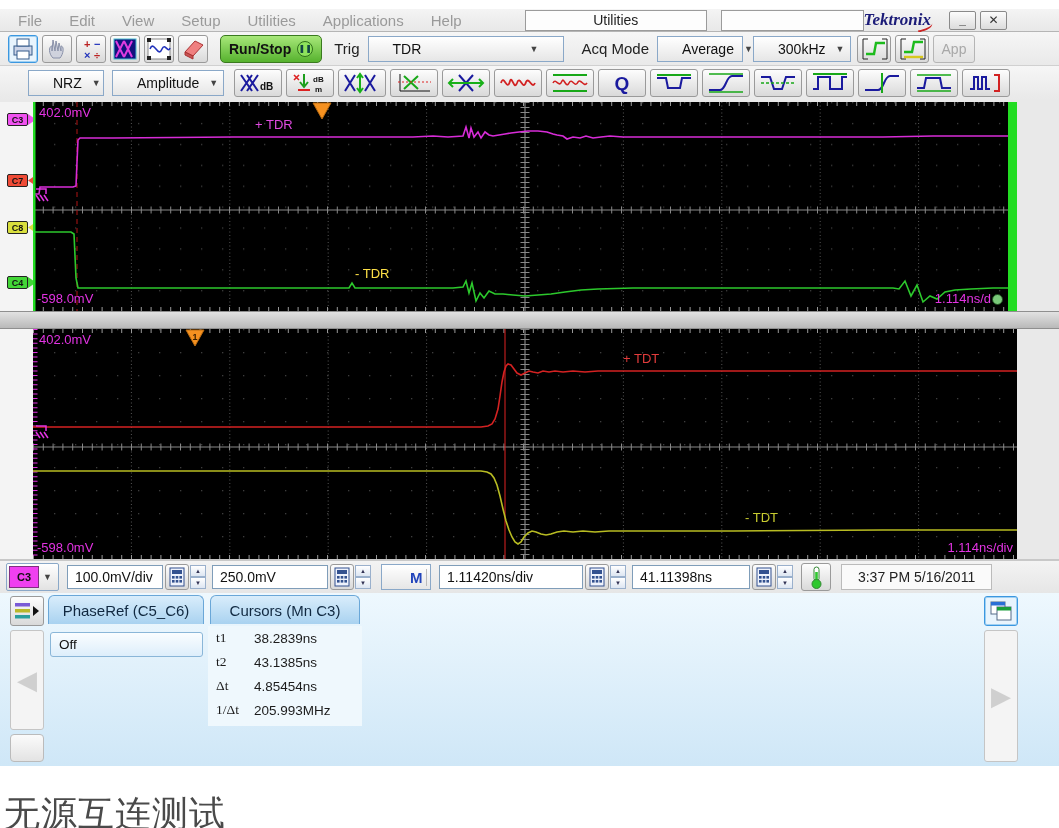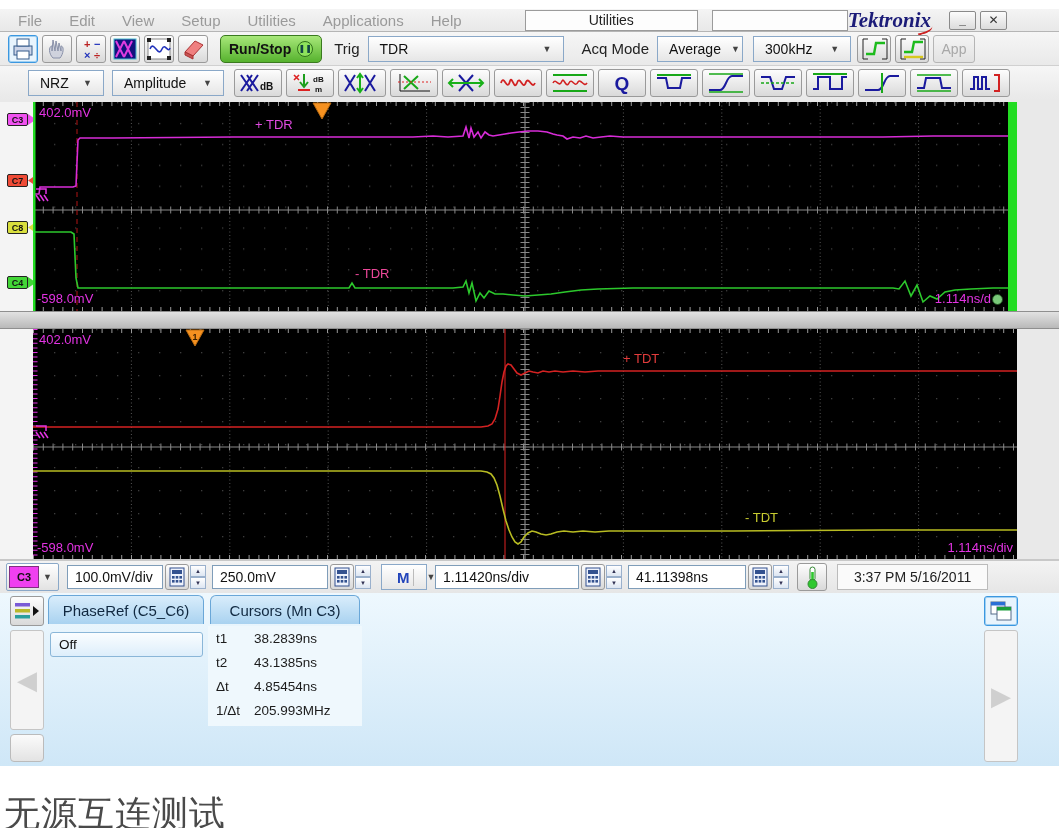--- a/index.html
+++ b/index.html
@@ -8,21 +8,21 @@
   .app { width:1059px; background:#efefef; }
 
   
   .menubar { height:23px; margin-top:9px; background:linear-gradient(#f4f4f4,#e8e8e8);
     border-bottom:1px solid #b5b5b5; display:flex; align-items:center; padding:0 10px 0 18px; }
   .menu-item { color:#9a9a9a; font-size:15px; margin-right:27px; cursor:default; }
   .statusbox { background:#fdfdfd; border:1px solid #9b9b9b; height:21px; width:230px;
     display:flex; align-items:center; justify-content:center; font-size:14px; color:#222; margin-left:36px; }
   .statusbox.empty { width:180px; margin-left:14px; }
   .brand { margin-left:auto; font-family:"Liberation Serif","DejaVu Serif",serif;
-    font-weight:bold; font-style:italic; color:#1b1b78; font-size:21px; position:relative; padding-right:4px;}
+    font-weight:bold; font-style:italic; color:#1b1b78; font-size:17px; position:relative; padding-right:4px;}
   .brand::after { content:""; position:absolute; right:2px; bottom:-1px; width:16px; height:6px;
     border-bottom:2px solid #cc2222; border-radius:0 0 80% 20%; transform:rotate(-12deg); }
   .winbtn { width:27px; height:19px; margin-left:4px; border:1px solid #8a8a8a; border-radius:2px;
     background:linear-gradient(#fcfcfc,#dcdcdc); font-size:12px; font-weight:bold; color:#333;
     display:flex; align-items:center; justify-content:center; }
   .winbtns { margin-right:42px; margin-left:10px; display:flex; }
 
   
   .tb { display:flex; align-items:center; background:linear-gradient(#f6f6f6,#e9e9e9); }
   .tb1 { height:34px; padding:0 0 0 8px; border-bottom:1px solid #d0d0d0; }
@@ -32,21 +32,21 @@
   .ibtn.sel { border-color:#3b97e0; background:#e8f4fd; box-shadow:inset 0 0 0 1px #9fd0f2; }
   .mbtn { width:48px; height:28px; margin-right:4px; border:1px solid #9a9a9a; border-radius:3px;
     background:linear-gradient(#fdfdfd,#d9d9d9); display:flex; align-items:center; justify-content:center; flex:none;}
   .runstop { height:28px; padding:0 8px; margin:0 8px 0 8px; border:1px solid #3a7a1f; border-radius:5px;
     background:linear-gradient(#a8e87a,#56b22e); font-size:14px; font-weight:bold; color:#111;
     display:flex; align-items:center; gap:6px; flex:none;}
   .pausedot { width:16px; height:16px; border-radius:50%; background:#8ee25c; border:1px solid #2f6f1a;
     font-size:8px; font-weight:bold; color:#144; display:flex; align-items:center; justify-content:center;}
   .lab { font-size:15px; color:#222; margin:0 8px 0 4px; flex:none;}
   .dd { height:26px; border:1px solid #8aa8c8; background:linear-gradient(#ffffff,#e6e6e6);
-    display:flex; align-items:center; padding:0 11px; font-size:14px; color:#111; flex:none;justify-content:space-between;}
+    display:flex; align-items:center; padding:0 24px; font-size:14px; color:#111; flex:none;justify-content:space-between;}
   .dd .arr { margin-left:auto; font-size:9px; color:#444; padding-left:10px; }
   .appbtn { width:42px; height:28px; border:1px solid #b5b5b5; border-radius:3px; color:#a8a8a8;
     background:linear-gradient(#f4f4f4,#e2e2e2); font-size:14px; display:flex; align-items:center; justify-content:center;}
   .rgroup { margin-left:auto; margin-right:84px; display:flex; align-items:center;justify-content:space-between; }
 
   
   .scope { background:#e9e9e9; padding-top:3px; }
   .disprow { display:flex; }
   .gutter { width:33px; background:#f4f4f4; position:relative; flex:none;}
   .screen { position:relative; width:984px; flex:none; background:#000; }
@@ -87,21 +87,21 @@
   .navbtn { position:absolute; width:34px; background:#f4f4f4; border:1px solid #c5c5c5; border-radius:3px;
     display:flex; align-items:center; justify-content:center; color:#cfcfcf; font-size:26px; }
   .tab { position:absolute; top:2px; height:29px; border:1px solid #6aa7d8; border-bottom:none;
     border-radius:6px 6px 0 0; background:linear-gradient(#d9edfb,#a9d2f0); font-size:15px; color:#102840;
     display:flex; align-items:center; justify-content:center; padding:0 12px; }
   .offbtn { position:absolute; left:50px; top:39px; width:153px; height:25px; border:1px solid #8ab6d8;
     border-radius:3px; background:linear-gradient(#fafdff,#ddeefb); font-size:13.5px; color:#111;
     display:flex; align-items:center; padding:0 8px; }
   .readout { position:absolute; left:208px; top:33px; width:154px; height:100px; background:#eff8fd; }
   .rrow { display:flex; height:24px; align-items:center; font-size:13.5px; color:#1c1c1c; }
-  .rlab { width:46px; padding-left:8px; }
+  .rlab { width:46px; padding-left:8px;font-family:Liberation Serif, serif; }
   .cornerbtn { position:absolute; left:10px; top:141px; width:34px; height:28px; border:1px solid #bbb;
     border-radius:4px; background:linear-gradient(#fbfbfb,#e3e3e3); }
 
   
   .caption { margin:24px 0 0 4px; font-size:36px; color:#4a4a4a; letter-spacing:1px; }
 </style>
 </head>
 <body>
 
 <div class="app">
@@ -366,21 +366,21 @@
           <rect x="975" width="9" height="209" style="fill: rgb(34, 221, 34);"></rect>
           <g transform="translate(2,86)" stroke="#e233e2" stroke-width="1.5" fill="none">
               <path d="M1,1 L11,1 L11,6"></path>
               <path d="M1,7 L5,13 M5,7 L9,13 M9,7 L13,13"></path>
             </g>
           <path fill="#f59120" stroke="#b86a10" d="M280,1 L298,1 L289,17 Z"></path>
         </svg>
         <div class="lbl" style="left:6px;top:3px">402.0mV</div>
         <div class="lbl" style="left:4px;top:189px">-598.0mV</div>
         <div class="tlbl" style="left:222px;top:15px;color:#e04ae0">+ TDR</div>
-        <div class="tlbl" style="left:322px;top:164px;color:#ec4899">- TDR</div>
+        <div class="tlbl" style="left:322px;top:164px;color:#fde047">- TDR</div>
         <div class="lbl" style="right:14px;top:189px"><span>1.114ns/d</span><span class="clock"></span></div>
       </div>
       <div class="rmargin"></div>
     </div>
 
     <div class="splitter"></div>
 
     <div class="disprow">
       <div class="gutter"></div>
       <div class="screen" style="height:230px">

